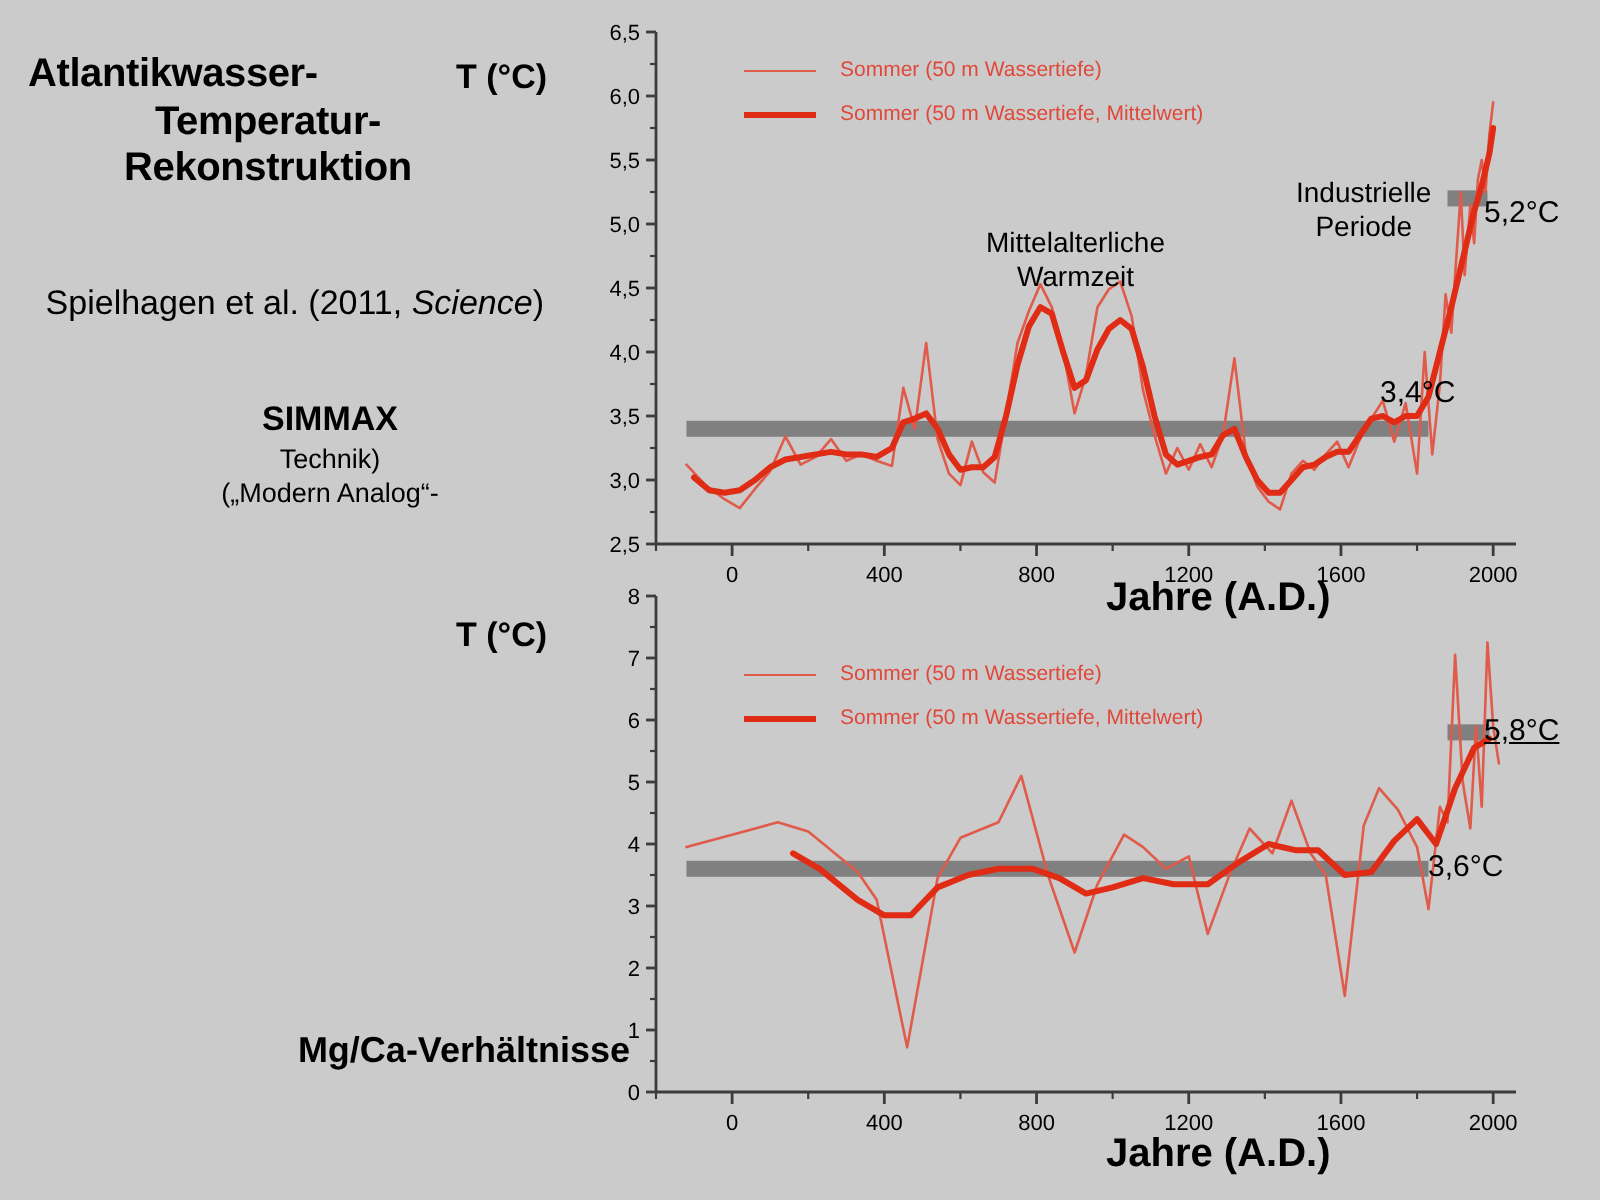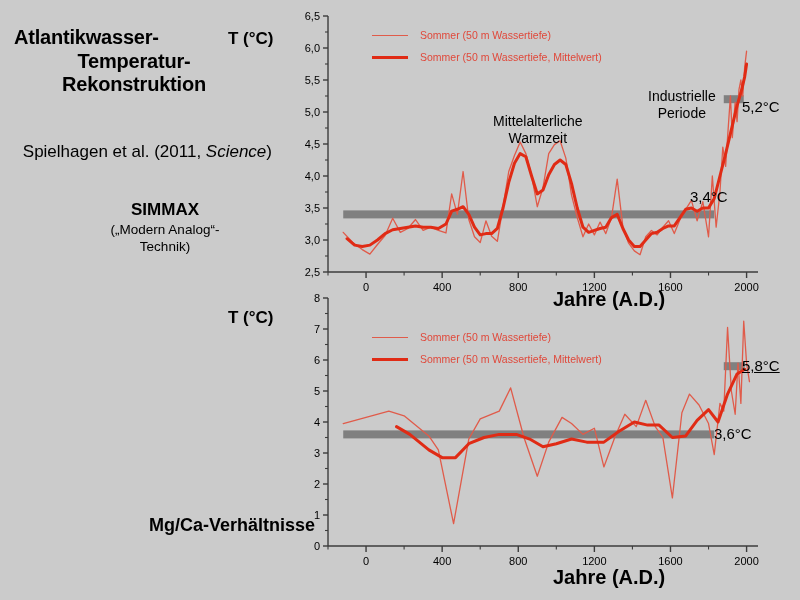--- a/index.html
+++ b/index.html
@@ -149,22 +149,22 @@
     <div>Temperatur-</div>
     <div>Rekonstruktion</div>
   </div>
 
   <div id="citation">
     <span>Spielhagen et al. (2011, </span><span class="ital">Science</span><span>)</span>
   </div>
 
   <div id="method-name">SIMMAX</div>
   <div id="method-sub">
+    <div>Technik)</div>
     <div>(„Modern Analog“-</div>
-    <div>Technik)</div>
   </div>
 
   <div id="proxy-name">Mg/Ca-Verhältnisse</div>
 
   <div class="axis-title-y" id="ytitle-top">T (°C)</div>
   <div class="axis-title-y" id="ytitle-bot">T (°C)</div>
   <div class="axis-title-x" id="xtitle-top">Jahre (A.D.)</div>
   <div class="axis-title-x" id="xtitle-bot">Jahre (A.D.)</div>
 
   <div class="panel" id="panel-top">

